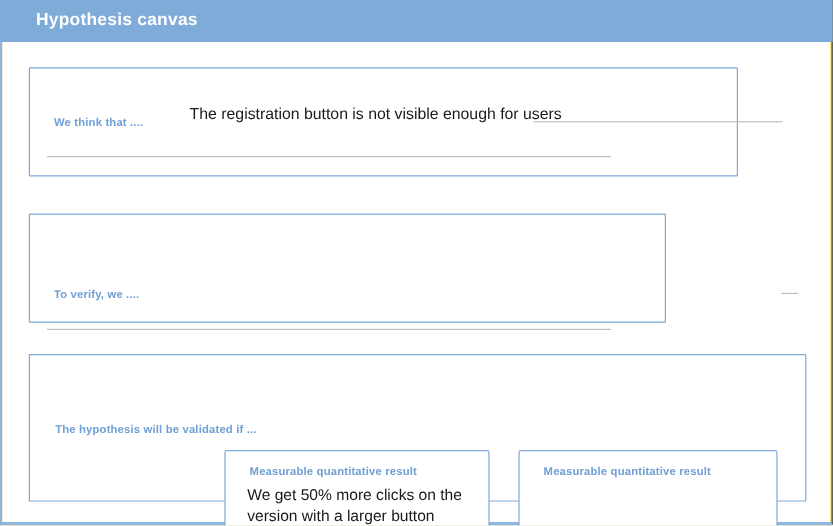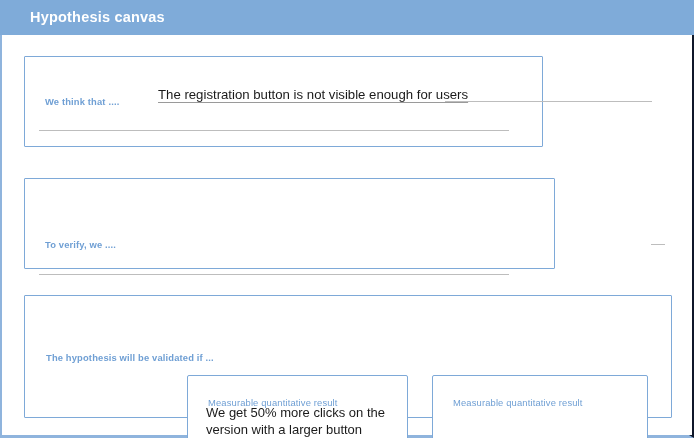--- a/index.html
+++ b/index.html
@@ -15,21 +15,21 @@
     -webkit-font-smoothing: antialiased;
   }
 
   .page {
     position: relative;
     width: 694px;
     height: 438px;
     box-sizing: border-box;
     background: #fde047;
     border-left: 2px solid #8fb4dd;
-    border-right: 5px solid #0f172a;
+    border-right: 1px solid #0f172a;
     border-bottom: 3px solid #8fb4dd;
   }
 
   
   .header {
     position: absolute;
     left: -2px;
     top: 0;
     width: 694px;
     height: 35px;
@@ -59,21 +59,21 @@
 
   
   .section {
     position: absolute;
     box-sizing: border-box;
     border: 1.6px solid #7ea9d8;
     background: #ffffff;
     border-radius: 1px;
   }
 
-  #section-think  { left: 22px; top: 21px;  width: 519px; height: 91px; }
+  #section-think  { left: 22px; top: 21px;  width: 591px; height: 91px; }
   #section-verify { left: 22px; top: 143px; width: 531px; height: 91px; }
   #section-valid  { left: 22px; top: 260px; width: 648px; height: 123px; }
 
   .section-label {
     position: absolute;
     color: #6f9fd4;
     font-size: 9.4px;
     font-weight: bold;
     letter-spacing: 0.15px;
     white-space: nowrap;
@@ -82,21 +82,20 @@
   #section-verify .section-label { left: 20px; top: 60px; }
   #section-valid  .section-label { left: 21px; top: 56px; }
 
   
   .answer-text {
     position: absolute;
     color: #1a1a1a;
     font-size: 13.2px;
     line-height: 17px;
     white-space: nowrap;
-    text-decoration: underline;
     text-decoration-color: #9a9a9a;
     text-underline-offset: 3px;
     text-decoration-thickness: 1px;
   }
   #think-answer  { left: 133px; top: 29px; }
   #verify-answer { left: 128px; top: 50px; }
 
   
   .rule {
     position: absolute;
@@ -116,24 +115,24 @@
     border: 1.6px solid #7ea9d8;
     background: #ffffff;
     border-radius: 2px;
   }
   #card-one { left: 185px; top: 340px; width: 221px; height: 92px; }
   #card-two { left: 430px; top: 340px; width: 216px; height: 92px; }
 
   .card-label {
     position: absolute;
     left: 20px;
-    top: 21px;
+    top: 11px;
     color: #6f9fd4;
     font-size: 9.4px;
-    font-weight: normal;
+    font-weight: bold;
     letter-spacing: 0.15px;
     white-space: nowrap;
   }
   .card-body {
     position: absolute;
     left: 18px;
     top: 28px;
     width: 190px;
     color: #1a1a1a;
     font-size: 13px;

